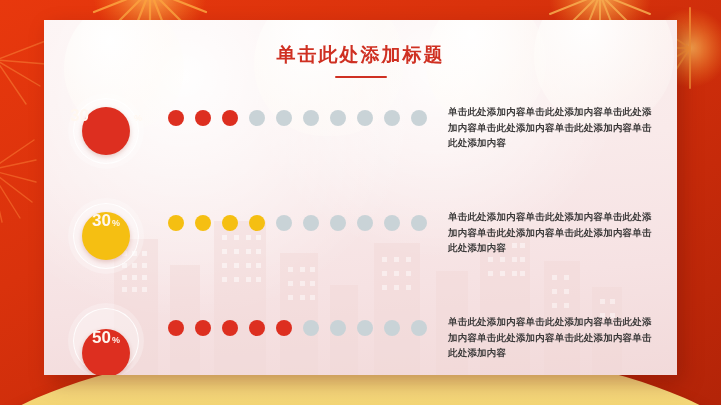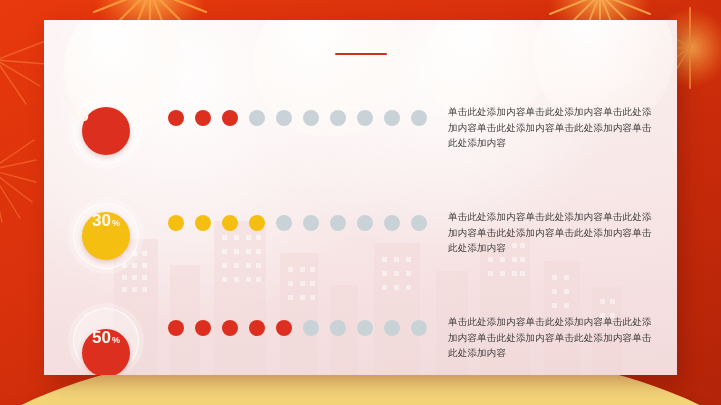--- a/index.html
+++ b/index.html
@@ -189,20 +189,21 @@
     height: 16px;
     border-radius: 50%;
     flex: 0 0 16px;
   }
   .dot.off { background: #c9d3d7; }
 
   
   .text-cell {
     flex: 1 1 auto;
     padding: 12px 24px 0 8px;
+    font-weight: bold;
   }
   .body-text {
     font-size: 9.5px;
     line-height: 1.65;
     color: #3d3b3b;
     letter-spacing: .2px;
     word-break: break-all;
     max-width: 212px;
   }
 </style>
@@ -381,20 +382,21 @@
         <g>
           <rect x="556" y="104" width="5" height="5"></rect>
             <rect x="566" y="104" width="5" height="5"></rect>
           <rect x="556" y="118" width="5" height="5"></rect>
             <rect x="566" y="118" width="5" height="5"></rect>
         </g>
       </g>
     </svg>
 
     <div class="title-wrap">
+      <div class="title">单击此处添加标题</div>
       <div class="title-rule"></div>
     </div>
 
     <div class="rows">
 
       <div class="row">
         <div class="badge-cell">
           <div class="badge-ring">
             <div class="badge" style="background:#dd2f20;gap:44px;">
               <span class="badge-num">30</span>

